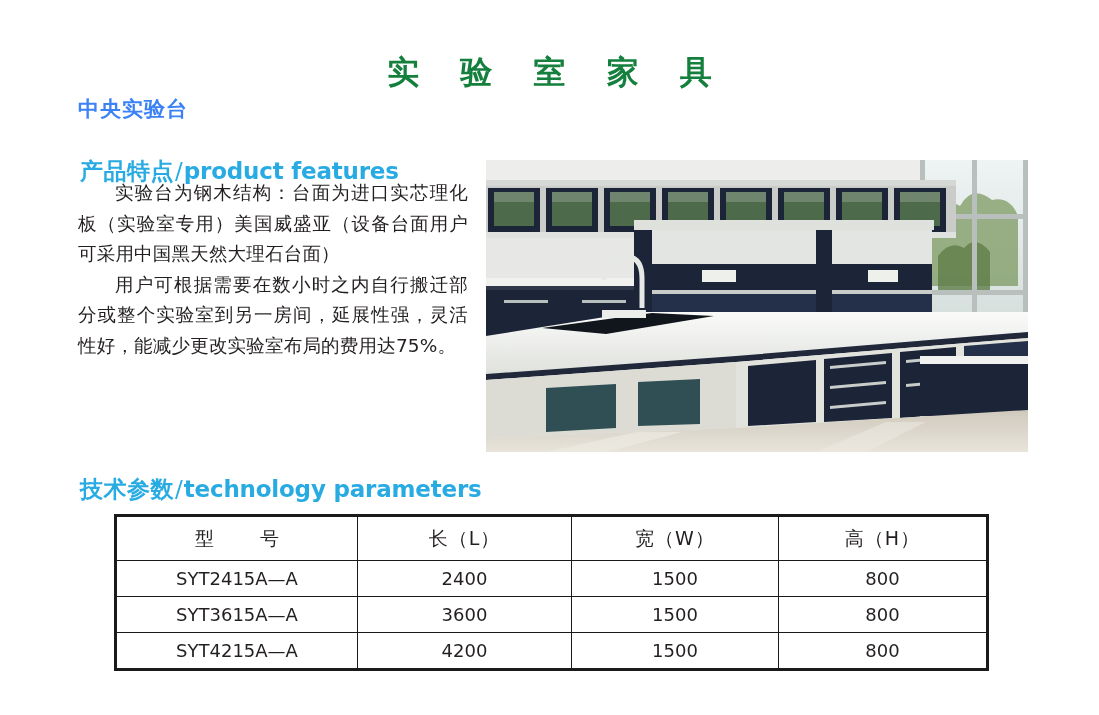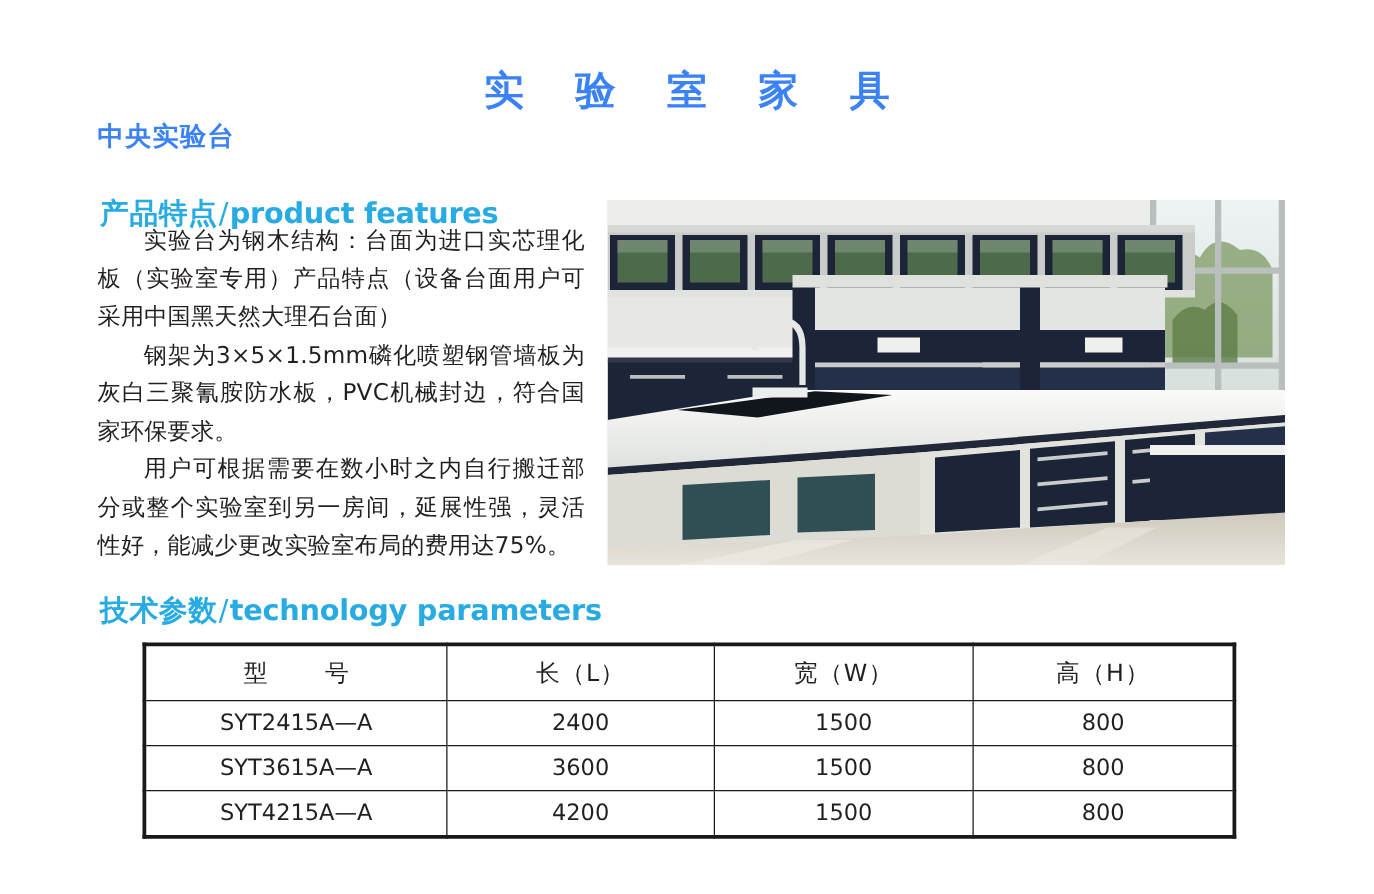--- a/index.html
+++ b/index.html
@@ -24,21 +24,21 @@
   .page-title {
     position: absolute;
     left: 0;
     top: 52px;
     width: 1099px;
     text-align: center;
     font-size: 32px;
     font-weight: 700;
     letter-spacing: 15px;
     text-indent: 15px;
-    color: #3b82f6;
+    color: #15803d;
     line-height: 40px;
   }
 
   
   .subtitle {
     position: absolute;
     left: 78px;
     top: 95px;
     font-size: 21px;
     font-weight: 700;
@@ -146,22 +146,21 @@
 
   <div class="page-title">实 验 室 家 具</div>
 
   <div class="subtitle">中央实验台</div>
 
   <div class="section-heading" id="features-heading">
     <span class="cn">产品特点</span><span class="slash">/</span><span class="en">product features</span>
   </div>
 
   <div class="body-copy">
-    <p>实验台为钢木结构：台面为进口实芯理化板（实验室专用）产品特点（设备台面用户可采用中国黑天然大理石台面）</p>
-    <p>钢架为3×5×1.5mm磷化喷塑钢管墙板为灰白三聚氰胺防水板，PVC机械封边，符合国家环保要求。</p>
+    <p>实验台为钢木结构：台面为进口实芯理化板（实验室专用）美国威盛亚（设备台面用户可采用中国黑天然大理石台面）</p>
     <p>用户可根据需要在数小时之内自行搬迁部分或整个实验室到另一房间，延展性强，灵活性好，能减少更改实验室布局的费用达75%。</p>
   </div>
 
   <div class="section-heading" id="params-heading">
     <span class="cn">技术参数</span><span class="slash">/</span><span class="en">technology parameters</span>
   </div>
 
   <div class="photo-frame">
     <svg width="542" height="292" viewBox="0 0 542 292" xmlns="http://www.w3.org/2000/svg">
       <defs>

